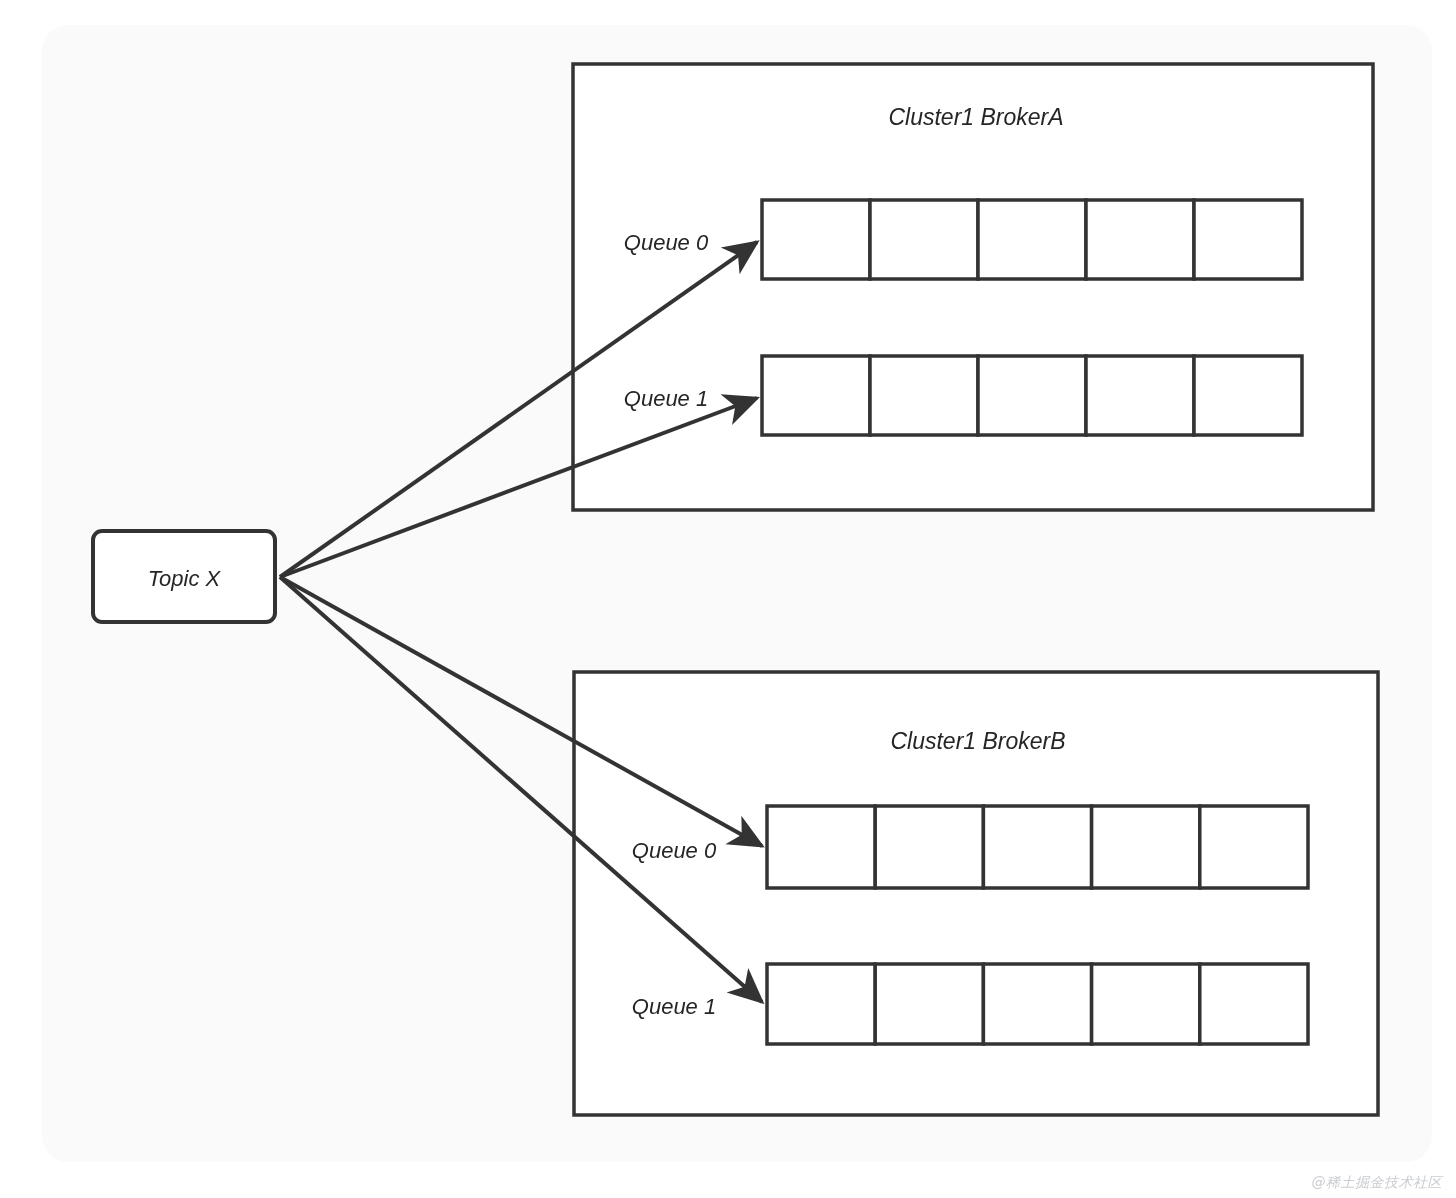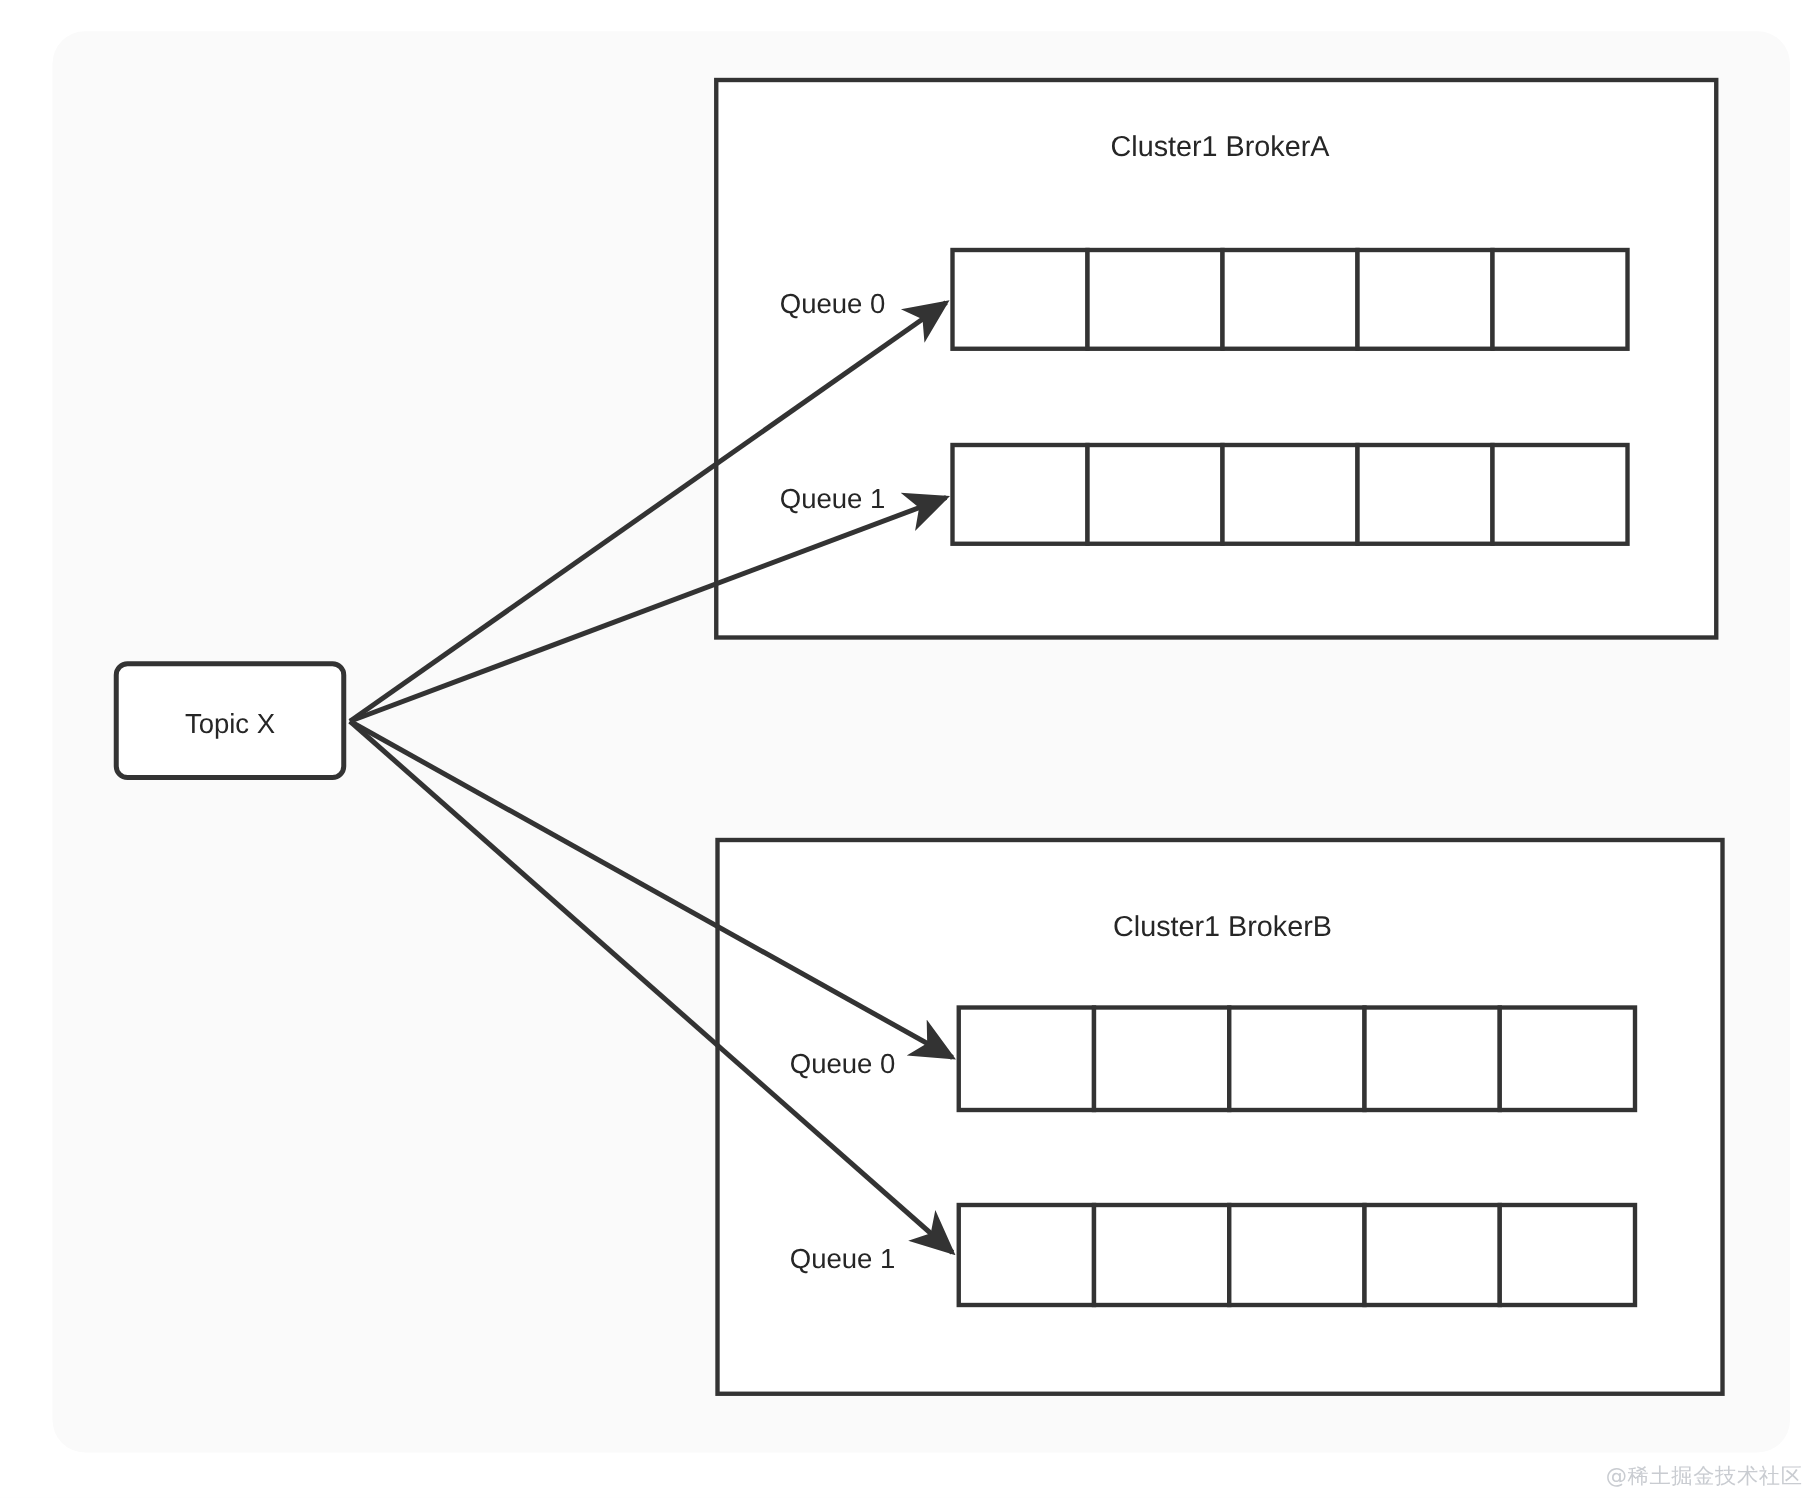--- a/index.html
+++ b/index.html
@@ -10,20 +10,21 @@
     background: #ffffff;
     font-family: "Liberation Sans", sans-serif;
     overflow: hidden;
   }
 
   #stage {
     position: relative;
     width: 1456px;
     height: 1198px;
     background: #ffffff;
+    font-style: italic;
   }
 
   
   #diagram-card {
     position: absolute;
     left: 42px;
     top: 25px;
     width: 1390px;
     height: 1137px;
     background: #fafafa;
@@ -54,21 +55,21 @@
 
   .topic-label {
     font-size: 22px;
   }
 
   #watermark {
     position: absolute;
     right: 14px;
     bottom: 6px;
     font-family: "DejaVu Sans", sans-serif;
-    font-size: 17px;
+    font-size: 14px;
     color: #c9ccd1;
     letter-spacing: 0.5px;
     white-space: nowrap;
   }
 </style>
 </head>
 <body>
 
 <div id="stage">
 

